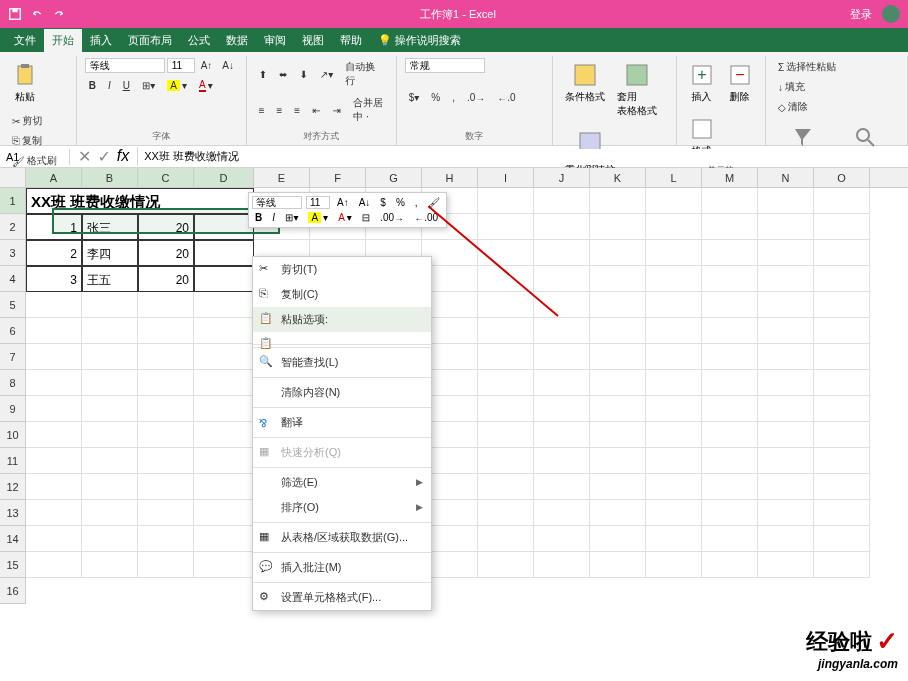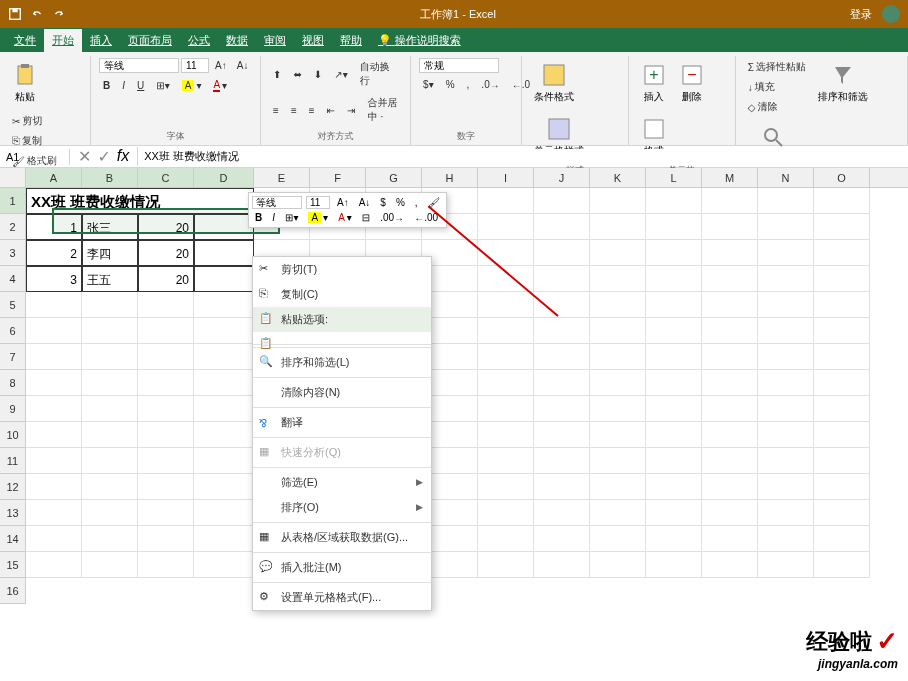--- a/index.html
+++ b/index.html
@@ -1,26 +1,26 @@
 <!DOCTYPE html>
 <html><head>
   <meta charset="utf-8">
   <style>
     * { margin: 0; padding: 0; box-sizing: border-box; font-family: "Microsoft YaHei", sans-serif; }
     body { background: #fff; width: 908px; height: 681px; overflow: hidden; position: relative; }
     
-    .titlebar { background: #a16207; height: 28px; display: flex; align-items: center; color: #fff; font-size: 11px; padding: 0 8px; }
+    .titlebar { background: #ec4899; height: 28px; display: flex; align-items: center; color: #fff; font-size: 11px; padding: 0 8px; }
     .titlebar-left { display: flex; gap: 8px; align-items: center; }
     .titlebar-icon { width: 14px; height: 14px; display: inline-block; }
     .titlebar-center { flex: 1; text-align: center; }
     .titlebar-right { display: flex; gap: 10px; align-items: center; }
     .user-circle { width: 18px; height: 18px; border-radius: 50%; background: #4a8a6a; display: inline-block; }
     
     .menubar { background: #217346; height: 24px; display: flex; align-items: flex-end; color: #fff; font-size: 11px; padding: 0 6px; }
-    .menu-item { padding: 4px 8px; cursor: pointer; text-decoration: underline; }
+    .menu-item { padding: 4px 8px; cursor: pointer; }
     .menu-item.active { background: #f3f3f3; color: #217346; margin-top: 46px; }
     
     .ribbon { background: #f3f3f3; height: 94px; border-bottom: 1px solid #d4d4d4; display: flex; padding: 4px 0 0 0; }
     .ribbon-group { border-right: 1px solid #d4d4d4; padding: 2px 8px; display: flex; flex-direction: column; justify-content: space-between; }
     .ribbon-group-label { font-size: 9px; color: #666; text-align: center; padding-top: 2px; }
     .ribbon-controls { display: flex; gap: 4px; flex-wrap: wrap; align-items: flex-start; }
     .ribbon-btn { padding: 2px 4px; font-size: 10px; color: #333; cursor: pointer; display: flex; align-items: center; gap: 2px; }
     .ribbon-big-btn { display: flex; flex-direction: column; align-items: center; gap: 2px; font-size: 10px; padding: 4px; }
     .ribbon-icon-lg { width: 26px; height: 26px; display: inline-block; }
     .font-select { font-size: 10px; border: 1px solid #ccc; padding: 1px 4px; background: #fff; }
@@ -184,40 +184,47 @@
         <span class="ribbon-btn">≡</span>
         <span class="ribbon-btn">⇤</span>
         <span class="ribbon-btn">⇥</span>
         <span class="ribbon-btn">合并居中 ·</span>
       </div>
     </div>
     <div class="ribbon-group-label">对齐方式</div>
   </div>
 
   <div class="ribbon-group" style="min-width:100px">
-    <div class="ribbon-controls" style="flex-direction:column;gap:4px">
+    <div class="ribbon-controls" style="flex-direction:row;gap:17px">
       <input class="font-select" style="width: 80px;" value="常规">
       <div style="display:flex;gap:4px">
         <span class="ribbon-btn">$▾</span>
         <span class="ribbon-btn">%</span>
         <span class="ribbon-btn">,</span>
         <span class="ribbon-btn">.0→</span>
         <span class="ribbon-btn">←.0</span>
       </div>
     </div>
     <div class="ribbon-group-label">数字</div>
   </div>
 
   <div class="ribbon-group">
     <div class="ribbon-controls">
       <div class="ribbon-big-btn">
           <span class="ribbon-icon-lg"><svg viewBox="0 0 26 26">
               <rect x="3" y="3" width="20" height="20" fill="#f8d568" stroke="#888"></rect>
             </svg></span>
           <span>条件格式</span>
+        </div>
+      <div class="ribbon-big-btn">
+          <span class="ribbon-icon-lg"><svg viewBox="0 0 26 26">
+              <rect x="3" y="3" width="20" height="20" fill="#a7d0a7" stroke="#888"></rect>
+            </svg></span>
+          <span style="white-space:pre">套用
+表格格式</span>
         </div>
       <div class="ribbon-big-btn">
           <span class="ribbon-icon-lg"><svg viewBox="0 0 26 26">
               <rect x="3" y="3" width="20" height="20" fill="#d0d0f0" stroke="#888"></rect>
             </svg></span>
           <span>单元格样式</span>
         </div>
     </div>
     <div class="ribbon-group-label">样式</div>
   </div>
@@ -624,21 +631,21 @@
 
 <div class="context-menu">
   <div class="ctx-item"><span class="ctx-icon">✂</span><span>剪切(T)</span></div>
   <div class="ctx-item"><span class="ctx-icon">⎘</span><span>复制(C)</span></div>
   <div class="ctx-item highlighted"><span class="ctx-icon">📋</span><span>粘贴选项:</span></div>
   <div class="ctx-item">
       <span class="ctx-icon">📋</span>
     </div>
   <div class="ctx-sep"></div>
   <div class="ctx-sep"></div>
-  <div class="ctx-item"><span class="ctx-icon">🔍</span><span>排序和筛选(L)</span></div>
+  <div class="ctx-item"><span class="ctx-icon">🔍</span><span>智能查找(L)</span></div>
   <div class="ctx-sep"></div>
   <div class="ctx-item"><span>清除内容(N)</span></div>
   <div class="ctx-sep"></div>
   <div class="ctx-item"><span class="ctx-icon" style="color:#2b7cd3">⅋</span><span>翻译</span></div>
   <div class="ctx-sep"></div>
   <div class="ctx-item disabled"><span class="ctx-icon">▦</span><span>快速分析(Q)</span></div>
   <div class="ctx-sep"></div>
   <div class="ctx-item"><span>筛选(E)</span><span class="ctx-arrow">▶</span></div>
   <div class="ctx-item"><span>排序(O)</span><span class="ctx-arrow">▶</span></div>
   <div class="ctx-sep"></div>

